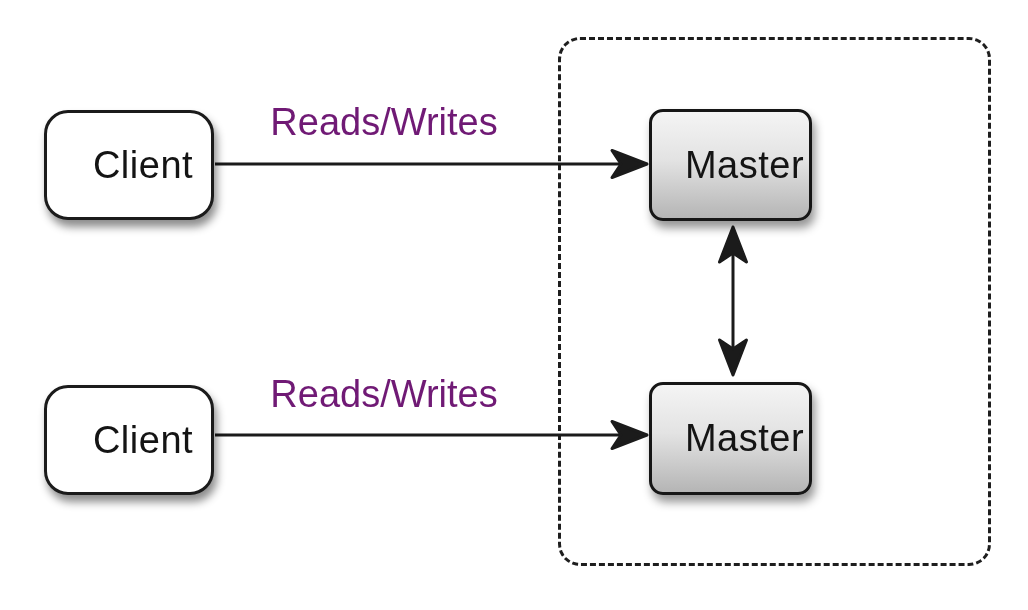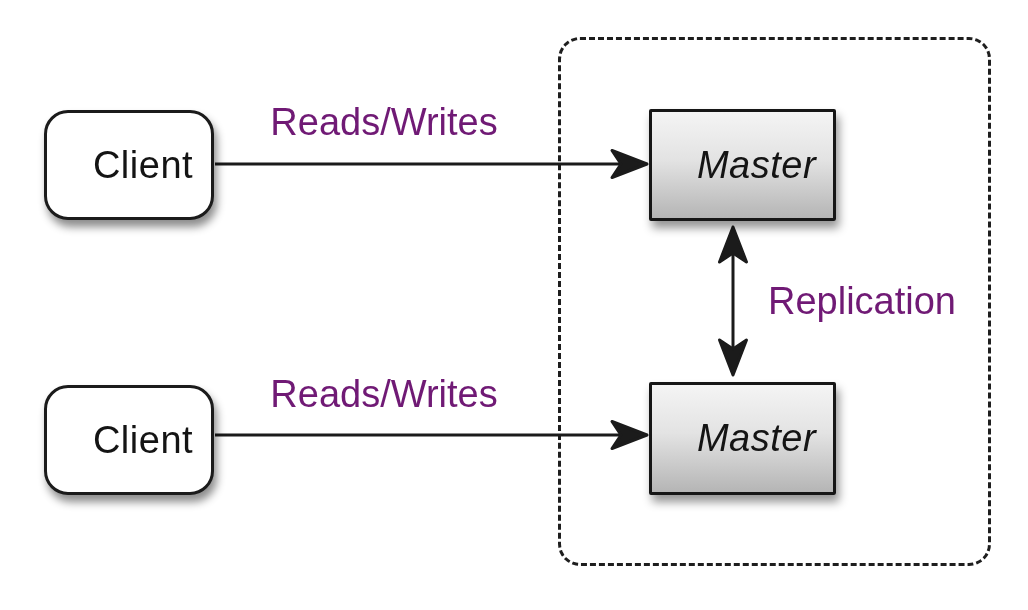--- a/index.html
+++ b/index.html
@@ -51,27 +51,26 @@
     height: 110px;
     background: #ffffff;
     border: 3px solid #1b1b1b;
     border-radius: 24px;
     box-shadow: 3px 7px 9px rgba(0, 0, 0, 0.45);
   }
   .client-top { top: 110px; }
   .client-bottom { top: 385px; }
   .master {
     left: 649px;
-    width: 187px;
+    width: 163px;
     height: 112px;
     background: linear-gradient(180deg, #f4f4f4 0%, #e3e3e3 45%, #b5b5b5 100%);
     border: 3px solid #161616;
-    border-radius: 2px;
+    border-radius: 14px;
     box-shadow: 3px 7px 10px rgba(0, 0, 0, 0.42);
-    font-style: italic;
   }
   .master-top { top: 109px; }
   .master-bottom { top: 382px; height: 113px; }
   .edge-label {
     position: absolute;
     color: #701a75;
     font-size: 38px;
     line-height: 44px;
     white-space: nowrap;
     transform: translateX(-50%);
@@ -116,15 +115,14 @@
   </div>
 
   <div class="node master master-bottom">
     <span>Master</span>
   </div>
 
   <div class="edge-label label-rw-top">Reads/Writes</div>
 
   <div class="edge-label label-rw-bottom">Reads/Writes</div>
 
-  <div class="edge-label label-replication">Replication</div>
 
 </div>
 
 </body></html>

